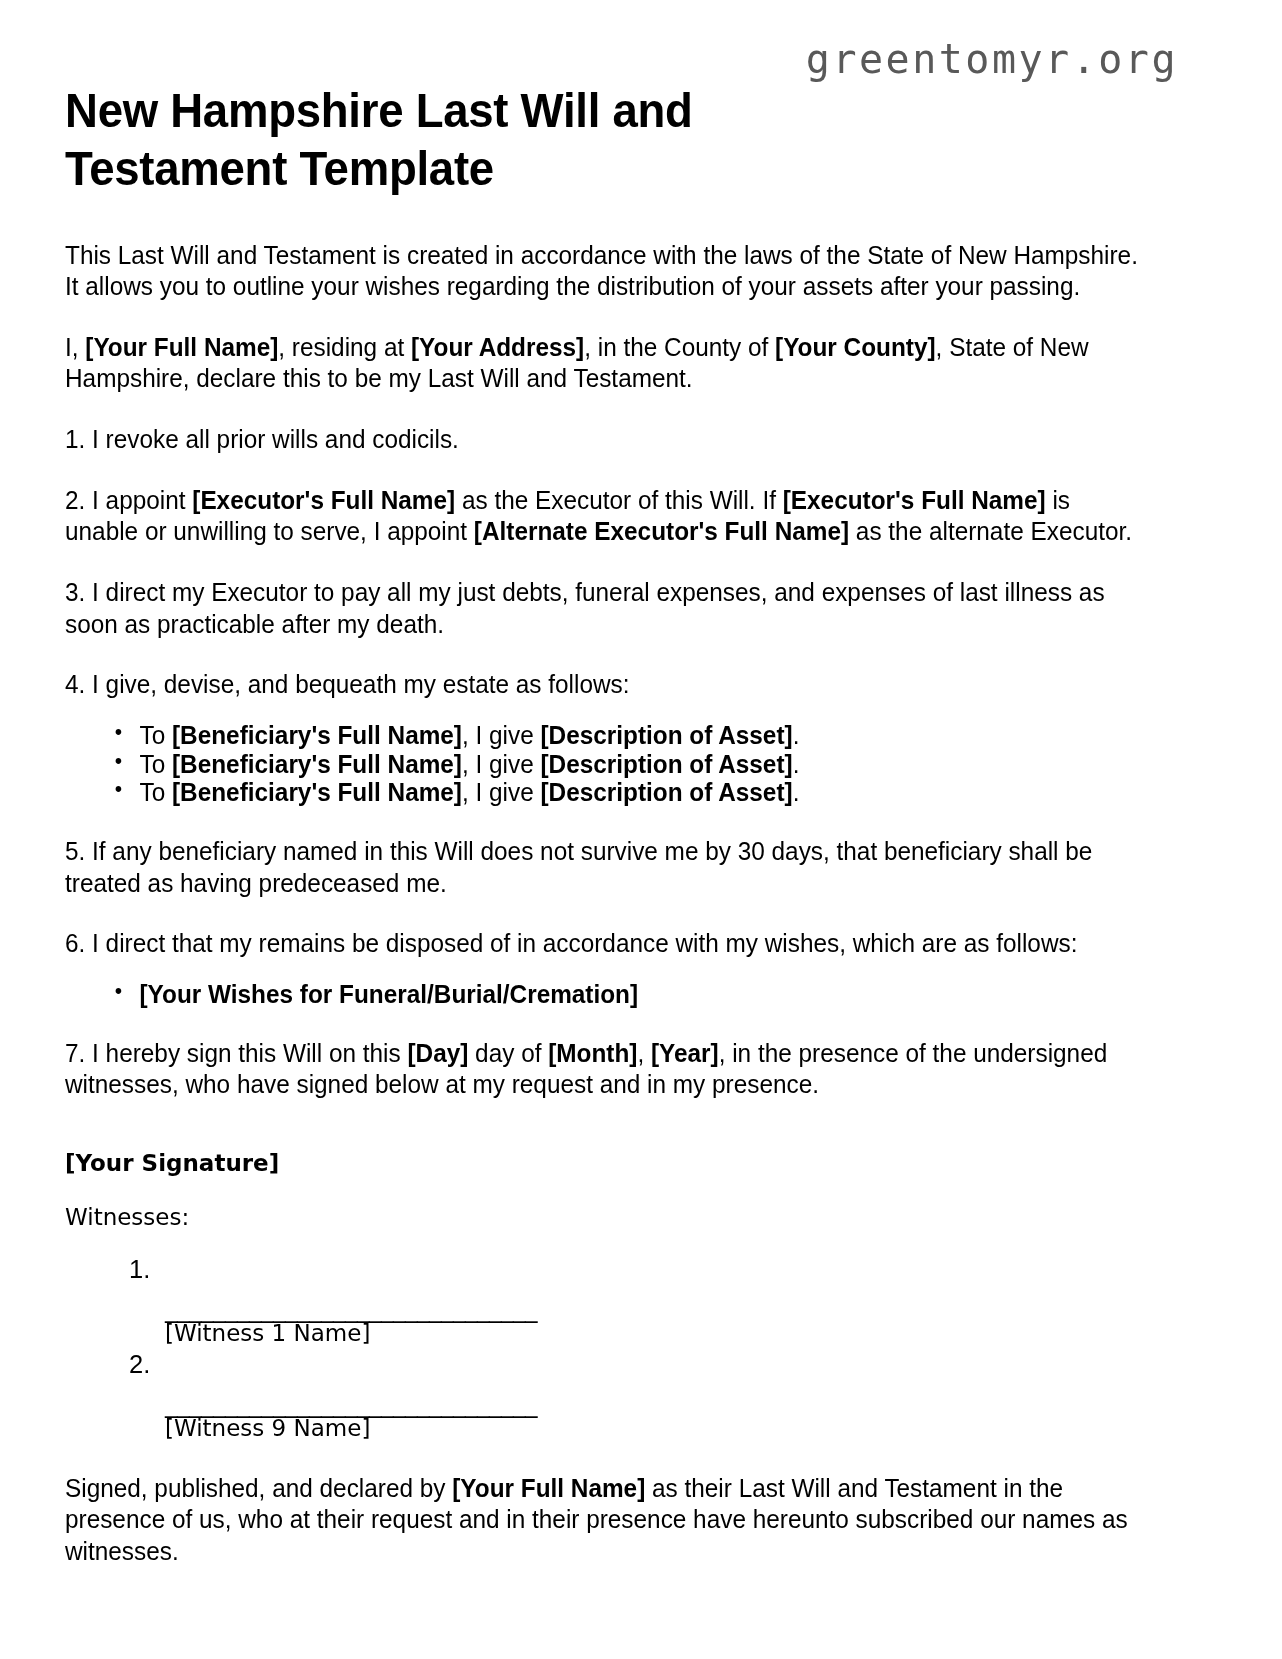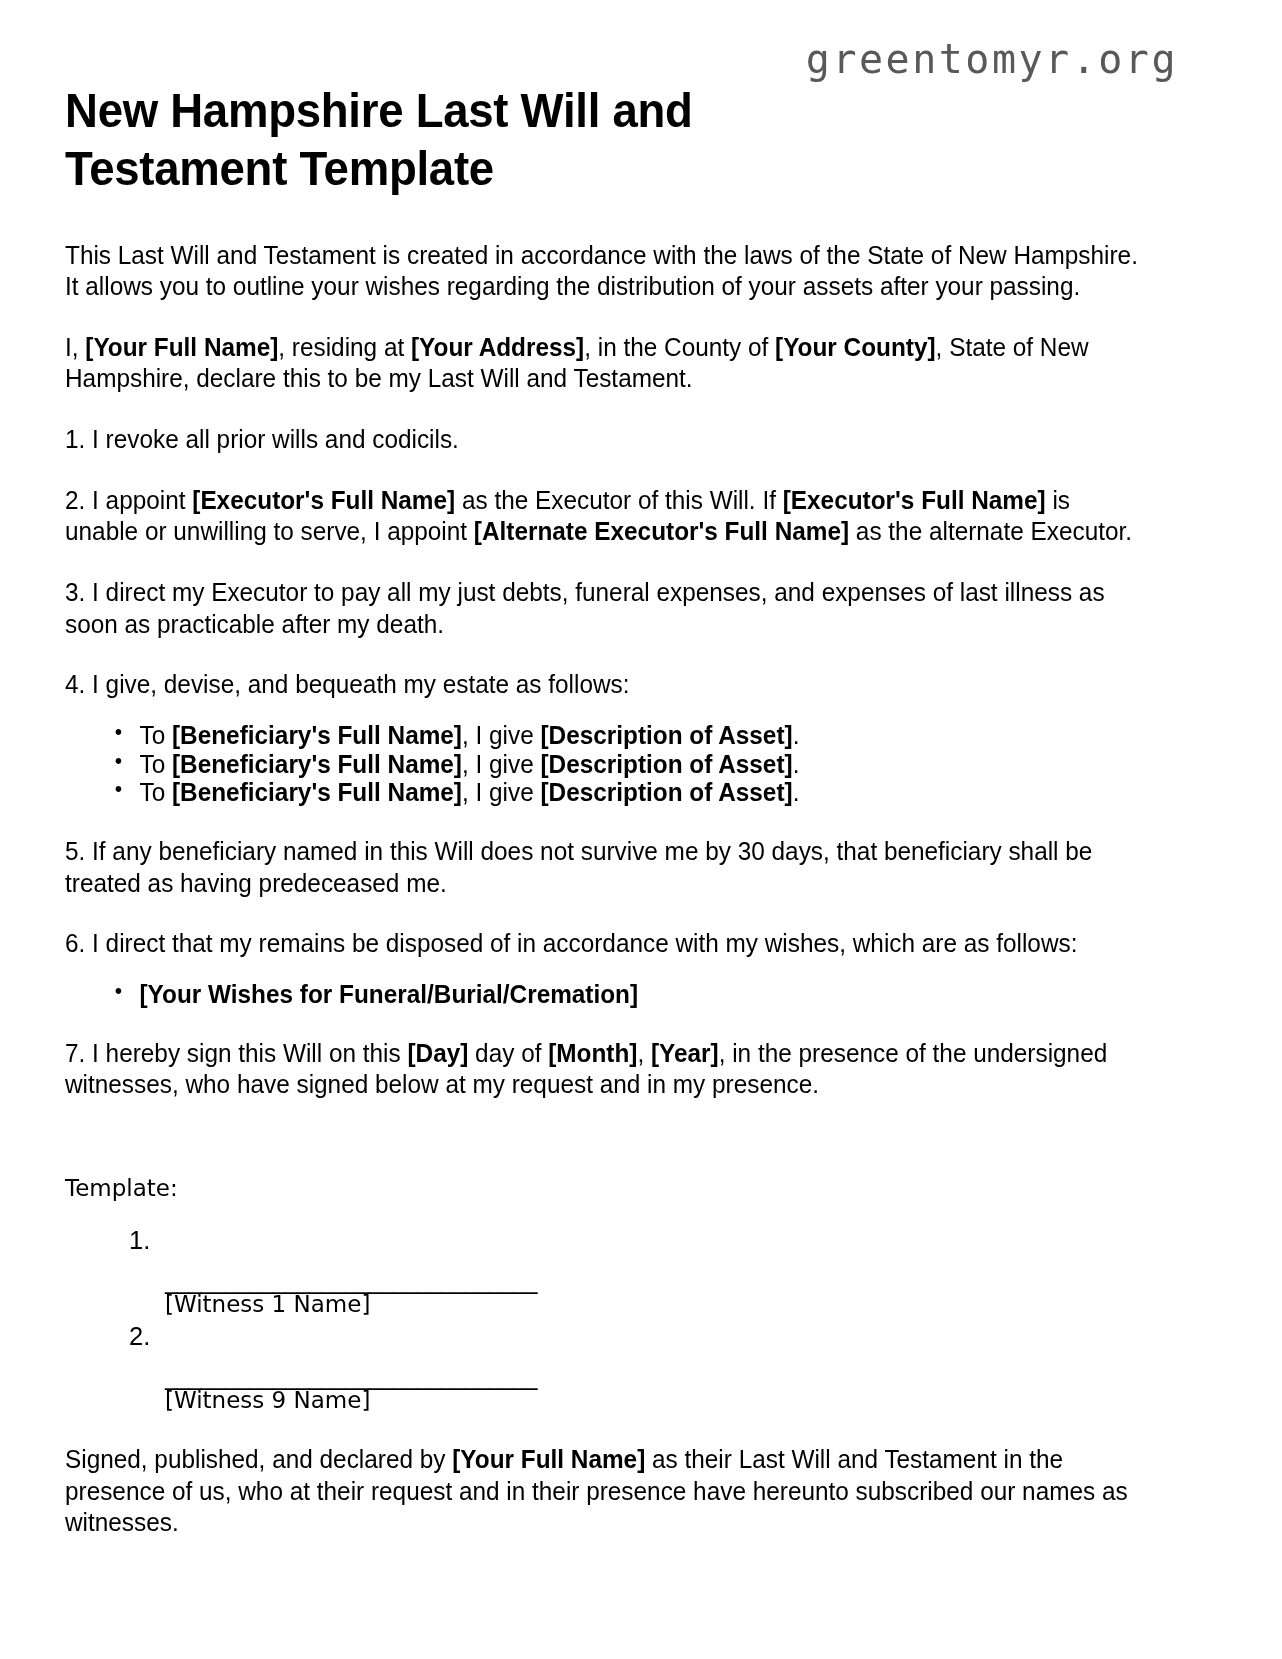--- a/index.html
+++ b/index.html
@@ -214,24 +214,25 @@
     <ul class="bullets">
       <li><b>[Your Wishes for Funeral/Burial/Cremation]</b></li>
     </ul>
 
     <div class="sp-md"></div>
 
     <p class="para"><span>7. I hereby sign this Will on this </span><b>[Day]</b><span> day of </span><b>[Month]</b><span>, </span><b>[Year]</b><span>, in the presence of the undersigned witnesses, who have signed below at my request and in my presence.</span></p>
 
     <div style="height:48px"></div>
 
+    <div class="signame">[Your Signature]</div>
 
     <div style="height:26px"></div>
 
-    <div class="witnesses-label">Template:</div>
+    <div class="witnesses-label">Witnesses:</div>
 
     <div style="height:24px"></div>
 
     <ol class="witness-list">
       <li>
         <span class="wline">_______________________________</span>
         <span class="wname">[Witness 1 Name]</span>
       </li>
       <li>
         <span class="wline">_______________________________</span>

